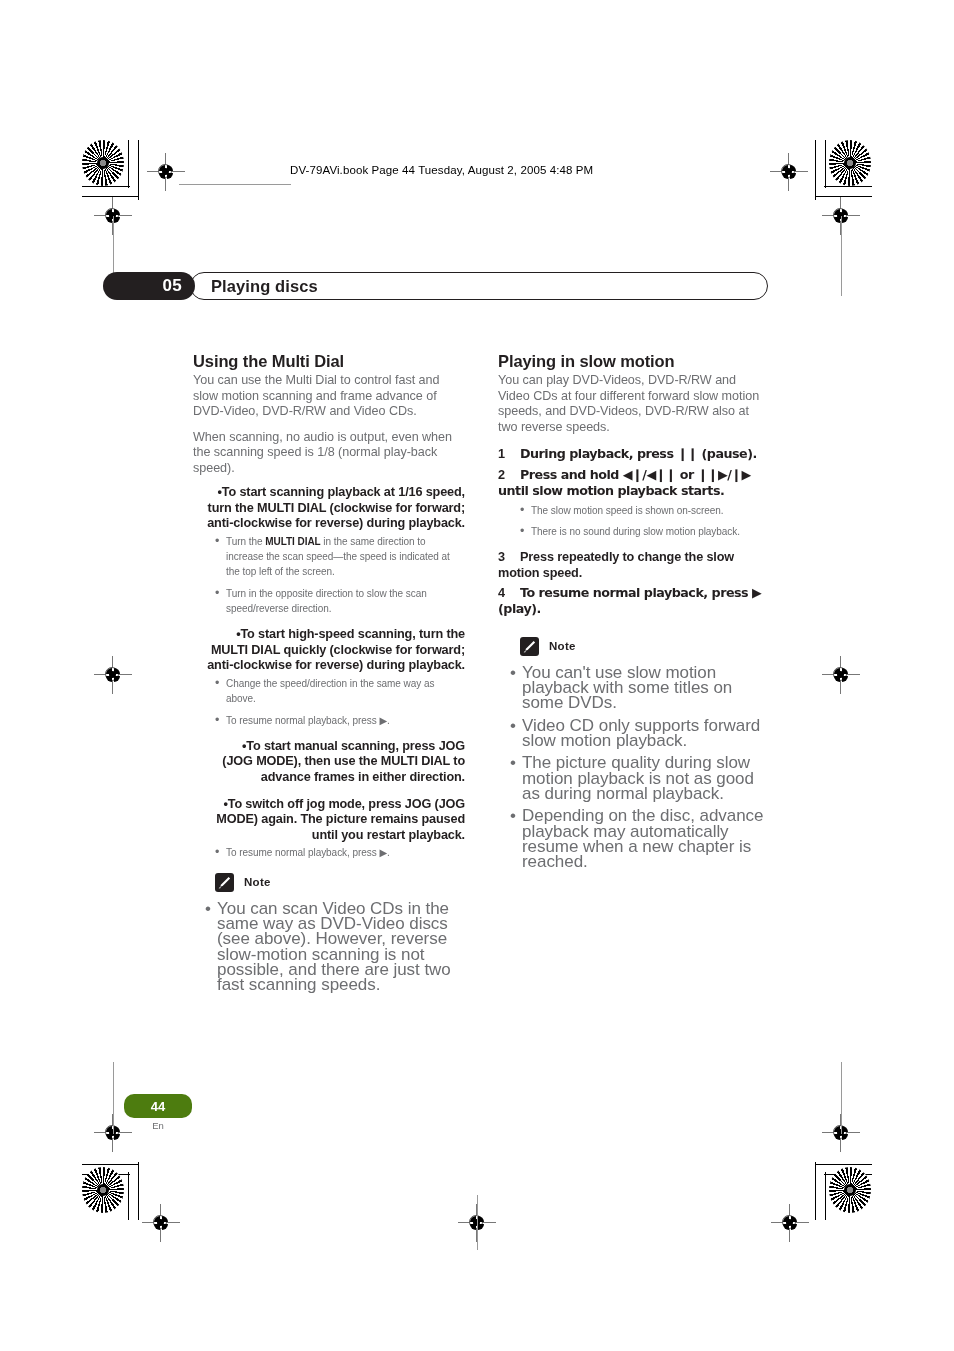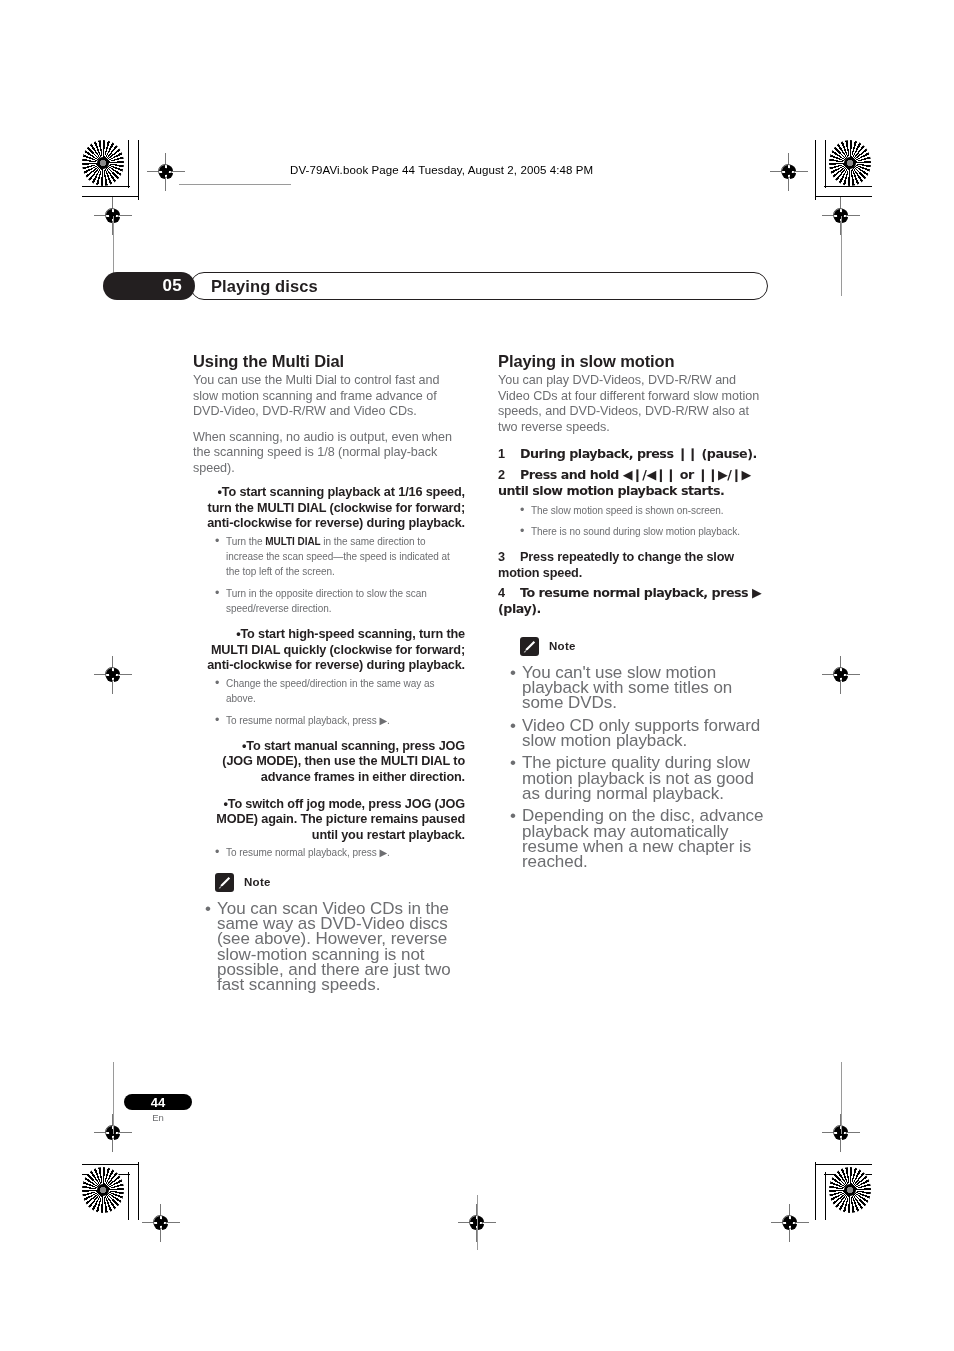--- a/index.html
+++ b/index.html
@@ -256,22 +256,22 @@
 
   
   .folio {
     position: absolute;
     left: 124px;
     top: 1094px;
     width: 68px;
     text-align: center;
   }
   .folio-badge {
-    width: 68px; height: 16px;
-    background: #000000;
+    width: 68px; height: 24px;
+    background: #4d7c0f;
     border-radius: 10px;
     color: #fff;
     font-size: 13px;
     font-weight: bold;
     display: flex;
     align-items: center;
     justify-content: center;
     box-sizing: border-box;
   }
   .folio-lang {

